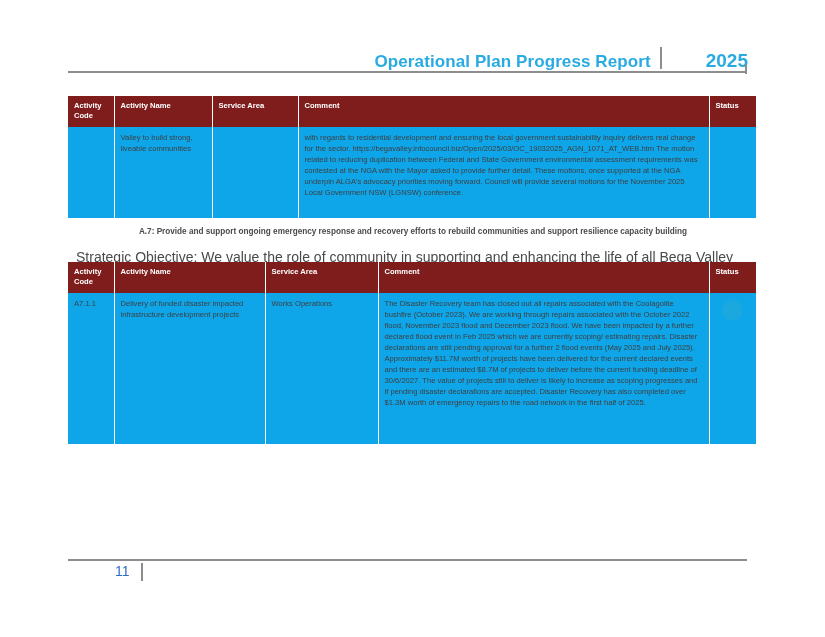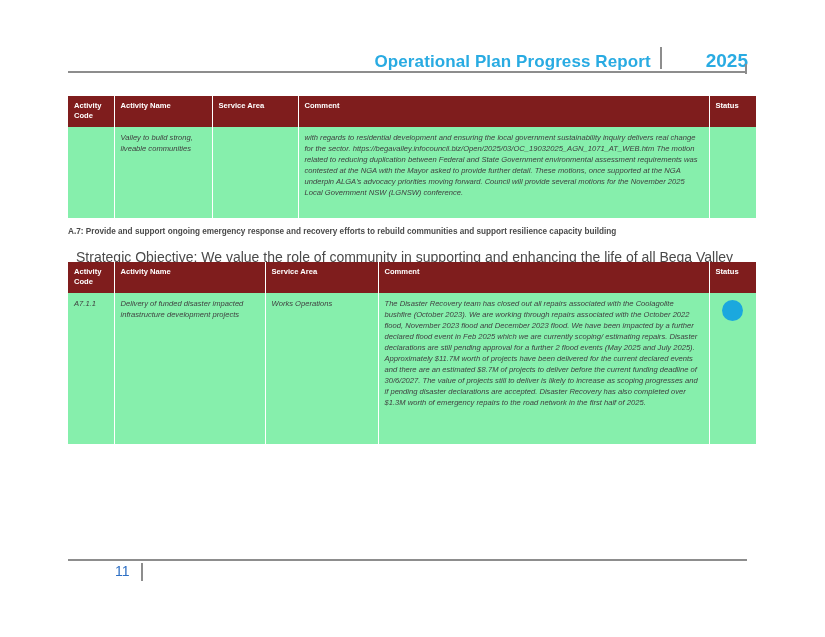--- a/index.html
+++ b/index.html
@@ -79,27 +79,26 @@
     font-size: 7.6px;
     font-weight: bold;
     text-align: left;
     vertical-align: top;
     padding: 5px 6px 5px 6px;
     border-right: 1px solid #ffffff;
     line-height: 1.35;
   }
   .doc-table th:last-child { border-right: none; }
   .doc-table td {
-    background: #86efac;
+    background: #0ea5e9;
     vertical-align: top;
     padding: 5px 6px 6px 6px;
     border-right: 1px solid #ffffff;
     color: #3f3f3f;
     line-height: 1.46;
-    font-style: italic;
   }
   .doc-table td:last-child { border-right: none; }
   .cell-break { word-break: break-word; overflow-wrap: anywhere; }
 
   
   #table-continued {
     left: 68px;
     top: 96px;
     width: 688px;
   }
@@ -119,20 +118,21 @@
     left: 68px;
     top: 226px;
     width: 690px;
   }
   .section-objective-heading {
     font-size: 8.2px;
     font-weight: bold;
     color: #4a4a4a;
     line-height: 1.4;
     margin: 0 0 11px 0;
+    text-align: center;
   }
   .section-strategic-objective {
     font-size: 14px;
     color: #4a4a4a;
     line-height: 1.4;
     margin: 8px;
   }
 
   
   .status-cell { text-align: left; }

